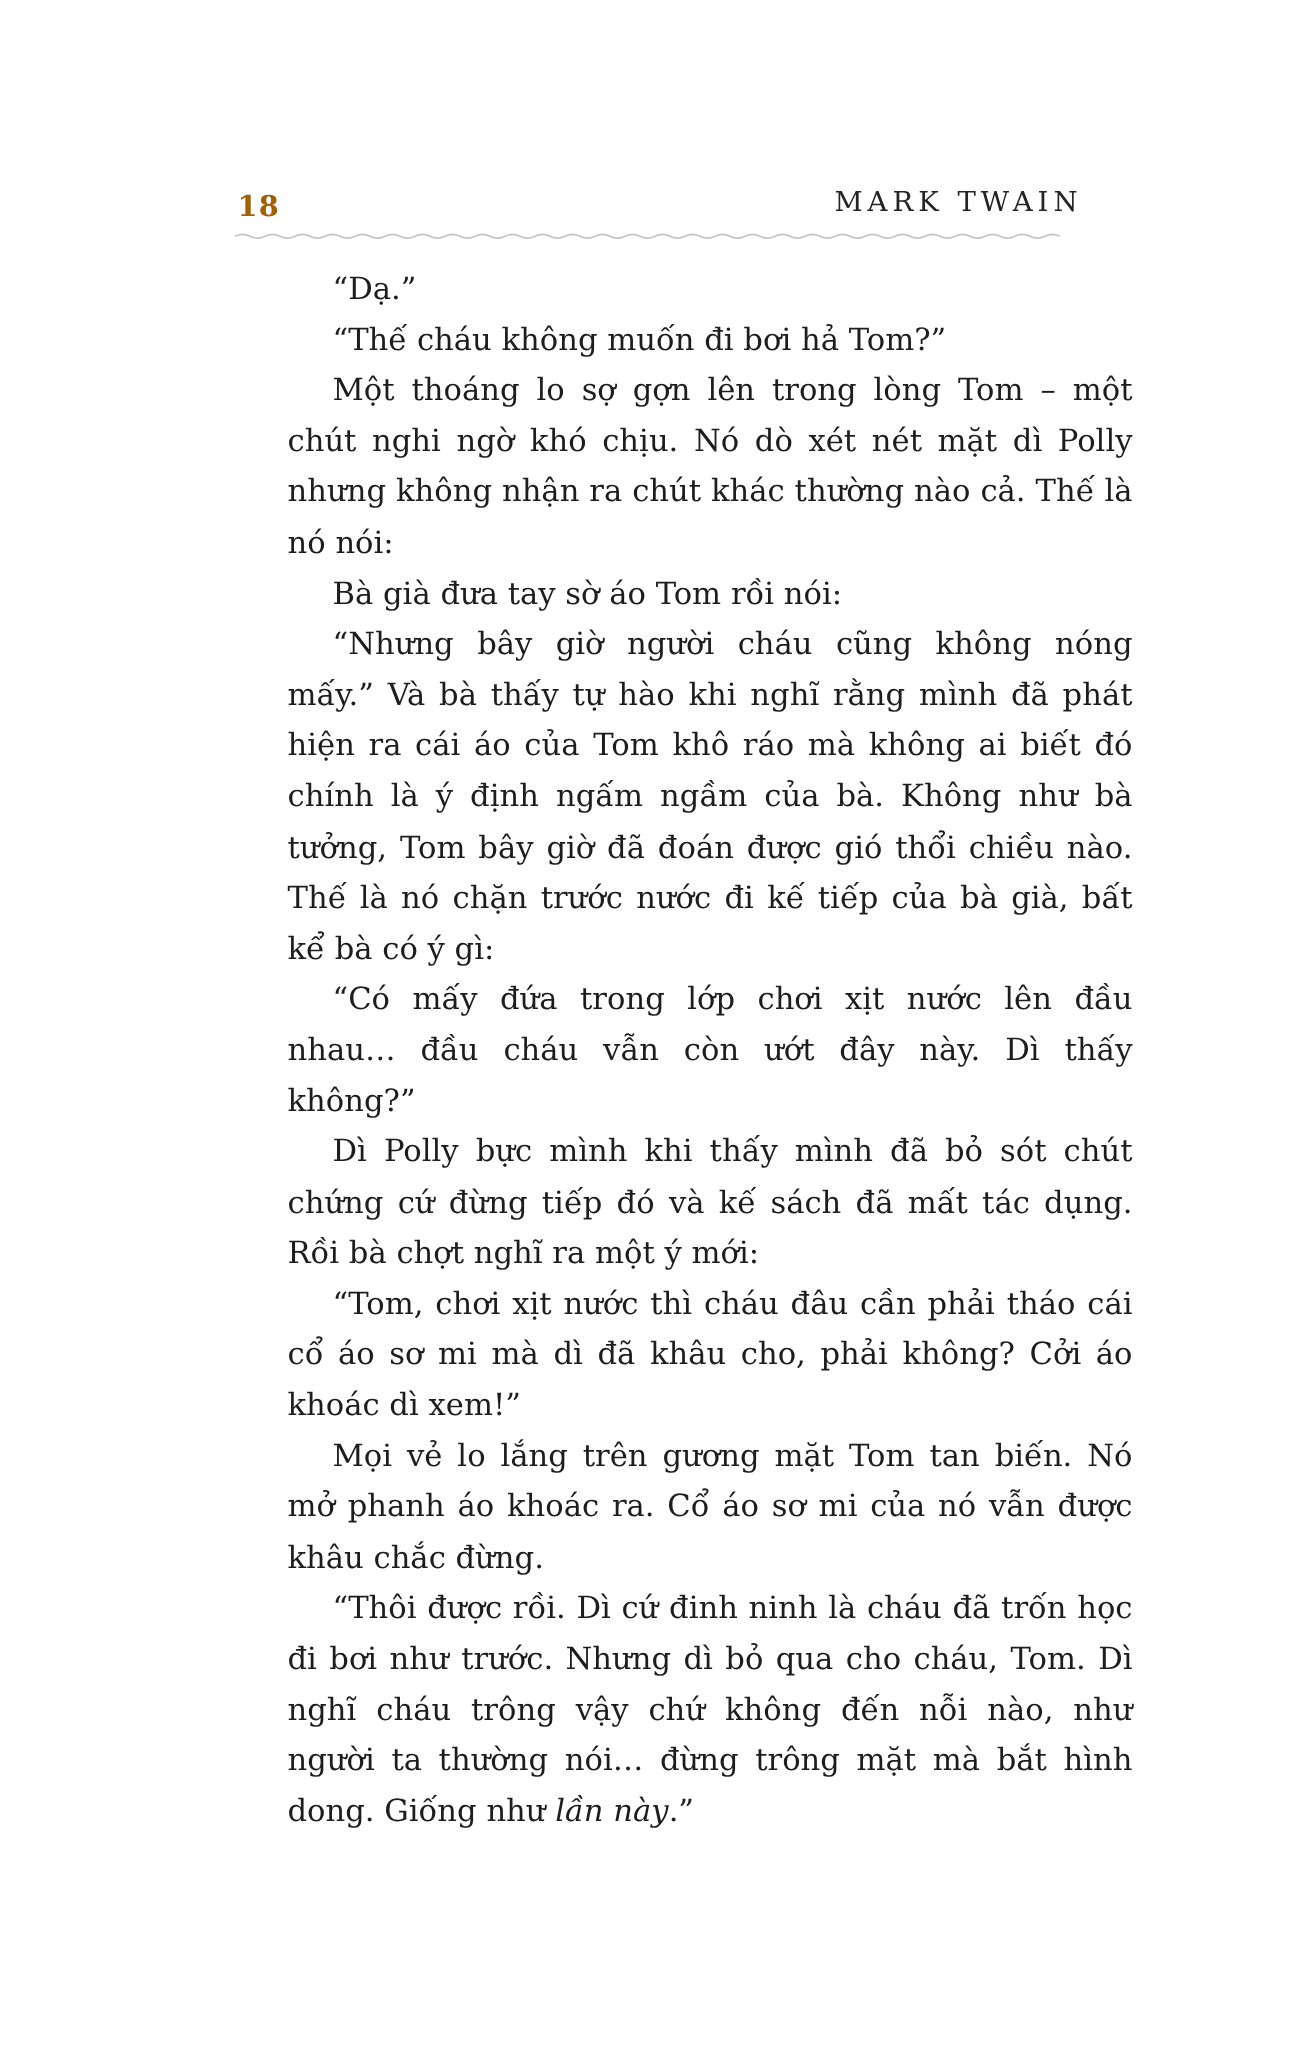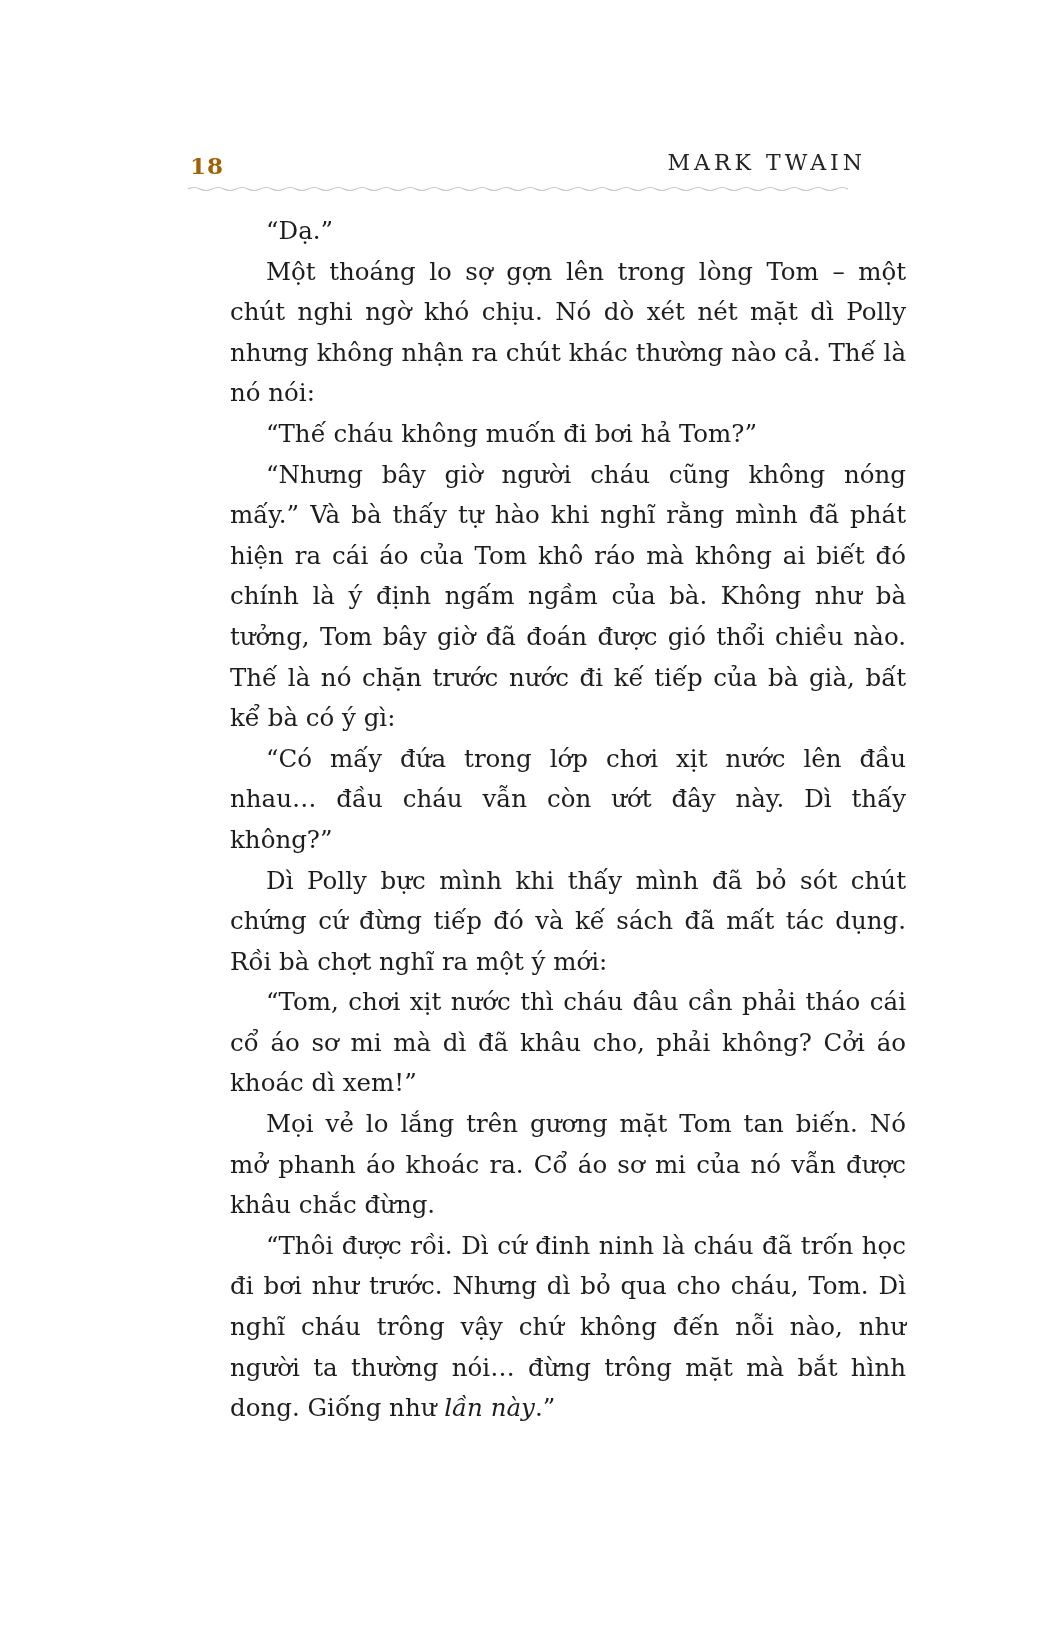--- a/index.html
+++ b/index.html
@@ -74,22 +74,23 @@
     <span class="page-number">18</span>
     <span class="running-head">MARK TWAIN</span>
   </div>
 
   <svg class="wavy-divider" width="678" height="10" viewBox="0 0 678 10" xmlns="http://www.w3.org/2000/svg">
     <path fill="none" stroke="#c4c4c4" stroke-width="1.2" d="M0 5 q6 -3 12 0 t12 0 t12 0 t12 0 t12 0 t12 0 t12 0 t12 0 t12 0 t12 0 t12 0 t12 0 t12 0 t12 0 t12 0 t12 0 t12 0 t12 0 t12 0 t12 0 t12 0 t12 0 t12 0 t12 0 t12 0 t12 0 t12 0 t12 0 t12 0 t12 0 t12 0 t12 0 t12 0 t12 0 t12 0 t12 0 t12 0 t12 0 t12 0 t12 0 t12 0 t12 0 t12 0 t12 0 t12 0 t12 0 t12 0 t12 0 t12 0 t12 0 t12 0 t12 0 t12 0 t12 0 t12 0"></path>
   </svg>
 
   <div class="text-block">
     <p>“Dạ.”</p>
+    <p>“Thế cháu không muốn đi bơi hả Tom?”</p>
     <p>Một thoáng lo sợ gợn lên trong lòng Tom – một chút nghi ngờ khó chịu. Nó dò xét nét mặt dì Polly nhưng không nhận ra chút khác thường nào cả. Thế là nó nói:</p>
-    <p>“Thế cháu không muốn đi bơi hả Tom?”</p>
+    <p>Bà già đưa tay sờ áo Tom rồi nói:</p>
     <p>“Nhưng bây giờ người cháu cũng không nóng mấy.” Và bà thấy tự hào khi nghĩ rằng mình đã phát hiện ra cái áo của Tom khô ráo mà không ai biết đó chính là ý định ngấm ngầm của bà. Không như bà tưởng, Tom bây giờ đã đoán được gió thổi chiều nào. Thế là nó chặn trước nước đi kế tiếp của bà già, bất kể bà có ý gì:</p>
     <p>“Có mấy đứa trong lớp chơi xịt nước lên đầu nhau… đầu cháu vẫn còn ướt đây này. Dì thấy không?”</p>
     <p>Dì Polly bực mình khi thấy mình đã bỏ sót chút chứng cứ đừng tiếp đó và kế sách đã mất tác dụng. Rồi bà chợt nghĩ ra một ý mới:</p>
     <p>“Tom, chơi xịt nước thì cháu đâu cần phải tháo cái cổ áo sơ mi mà dì đã khâu cho, phải không? Cởi áo khoác dì xem!”</p>
     <p>Mọi vẻ lo lắng trên gương mặt Tom tan biến. Nó mở phanh áo khoác ra. Cổ áo sơ mi của nó vẫn được khâu chắc đừng.</p>
     <p><span>“Thôi được rồi. Dì cứ đinh ninh là cháu đã trốn học đi bơi như trước. Nhưng dì bỏ qua cho cháu, Tom. Dì nghĩ cháu trông vậy chứ không đến nỗi nào, như người ta thường nói… đừng trông mặt mà bắt hình dong. Giống như </span><span class="italic-phrase">lần này</span><span>.”</span></p>
   </div>
 
 </div>
 

